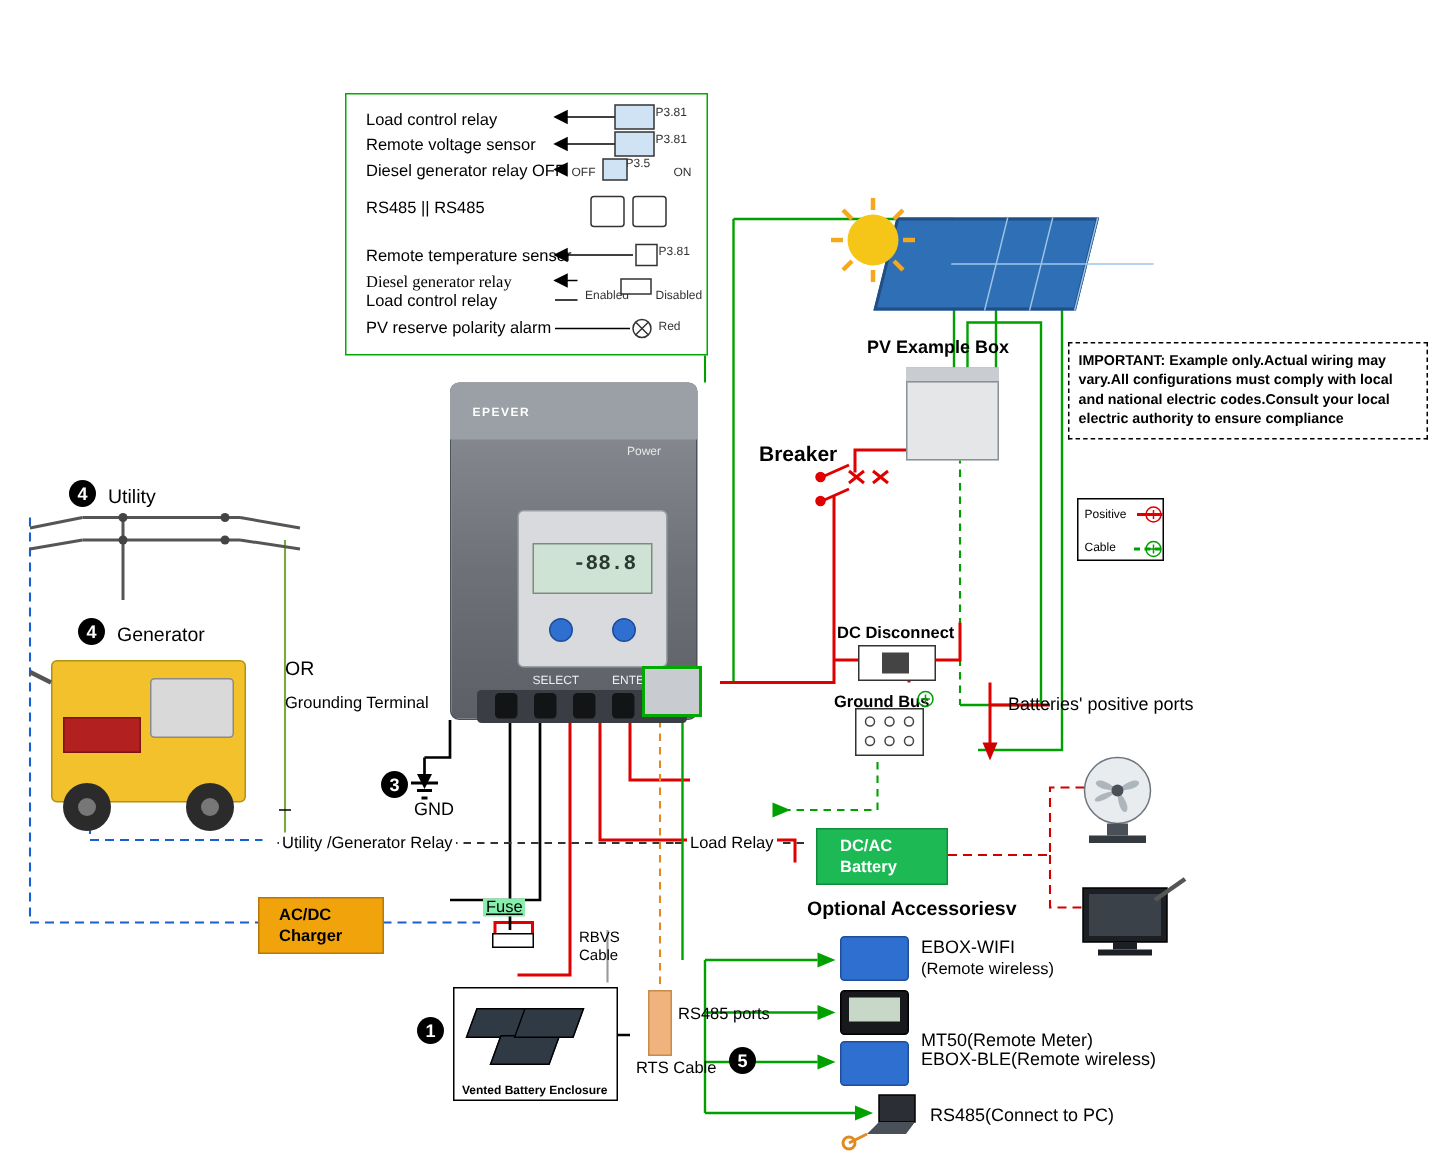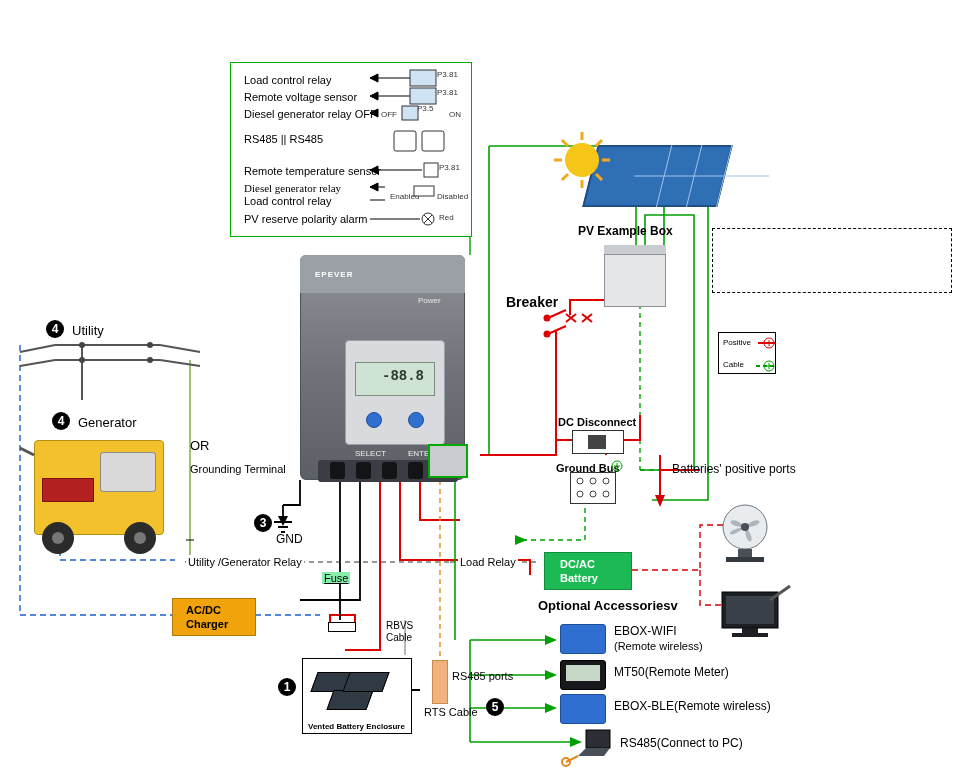--- a/index.html
+++ b/index.html
@@ -209,20 +209,21 @@
           <path d="M596 146 L602 140"></path>
       </g>
     </g>
   </svg>
   <div class="t" style="left:578px;top:224px;font-weight:bold;font-size:12px;">PV Example Box</div>
 
   <div class="box" style="left:604px;top:245px;width:62px;height:62px;background:#e4e6e8;border:1px solid #8b9096;"></div>
   <div class="box" style="left:604px;top:245px;width:62px;height:10px;background:#c9ccd0;border-bottom:1px solid #8b9096;"></div>
 
   <div class="box" style="left:712px;top:228px;width:240px;height:65px;border:1px dashed #000;background:#fff;"></div>
+  <div class="t" style="left:719px;top:234px;width:228px;white-space:normal;font-size:9.5px;line-height:13px;font-weight:bold;">IMPORTANT: Example only.Actual wiring may vary.All configurations must comply with local and national electric codes.Consult your local electric authority to ensure compliance</div>
 
   <div class="box" style="left:718px;top:332px;width:58px;height:42px;border:1px solid #000;background:#fff;"></div>
   <div class="t lbl-xs" style="left:723px;top:338px;">Positive</div>
   <div class="t lbl-xs" style="left:723px;top:360px;">Cable</div>
   <svg width="962" height="775" style="pointer-events:none;">
     <path d="M758 343 L775 343" stroke="#e00000" stroke-width="2"></path>
     <path d="M756 366 L775 366" stroke="#00a000" stroke-width="2" stroke-dasharray="4,3"></path>
     <circle cx="769" cy="343" r="5" fill="none" stroke="#e00000"></circle>
     <path d="M766 343 L772 343 M769 340 L769 346" stroke="#e00000"></path>
     <circle cx="769" cy="366" r="5" fill="none" stroke="#00a000"></circle>
@@ -337,21 +338,21 @@
       <rect x="722" y="592" width="56" height="36" fill="#1c1f23" stroke="#000"></rect>
       <rect x="726" y="596" width="48" height="28" fill="#3a4148"></rect>
       <rect x="742" y="628" width="16" height="5" fill="#1c1f23"></rect>
       <rect x="732" y="633" width="36" height="4" fill="#1c1f23"></rect>
       <path d="M770 600 L790 586" stroke="#555" stroke-width="3"></path>
     </g>
   </svg>
 
   <div class="t" style="left:538px;top:598px;font-size:13px;font-weight:bold;">Optional Accessoriesv</div>
 
-  <div class="t" style="left:322px;top:572px;font-size:11px;background:#86efac;padding:0 2px;text-decoration:underline;">Fuse</div>
+  <div class="t" style="left:322px;top:599px;font-size:11px;background:#86efac;padding:0 2px;text-decoration:underline;">Fuse</div>
   <div class="box" style="left:328px;top:622px;width:28px;height:10px;background:#fff;border:1px solid #000;"></div>
   <div class="t" style="left:386px;top:620px;font-size:10px;">RBVS</div>
   <div class="t" style="left:386px;top:632px;font-size:10px;">Cable</div>
   <div class="box" style="left:432px;top:660px;width:16px;height:44px;background:#f0b37e;border:1px solid #c98a4b;"></div>
   <div class="t" style="left:424px;top:706px;font-size:11px;">RTS Cable</div>
   <div class="circ" style="left:486px;top:698px;width:18px;height:18px;">
     <span>5</span>
   </div>
   <div class="t" style="left:452px;top:670px;font-size:11px;">RS485 ports</div>
 
@@ -363,21 +364,21 @@
   <div class="box" style="left:330px;top:690px;width:40px;height:20px;background:#2f3a45;border:1px solid #000;transform:skewX(-20deg);"></div>
   <div class="box" style="left:346px;top:672px;width:40px;height:20px;background:#2f3a45;border:1px solid #000;transform:skewX(-20deg);"></div>
   <div class="t lbl-xs" style="left:308px;top:722px;font-weight:bold;">Vented Battery Enclosure</div>
 
   <div class="box" style="left:560px;top:624px;width:46px;height:30px;background:#2f6fd0;border:1px solid #1e4e99;border-radius:3px;"></div>
   <div class="t" style="left:614px;top:624px;font-size:12px;">EBOX-WIFI</div>
   <div class="t" style="left:614px;top:640px;font-size:11px;">(Remote wireless)</div>
 
   <div class="box" style="left:560px;top:660px;width:46px;height:30px;background:#17191c;border:1px solid #000;border-radius:3px;"></div>
   <div class="box" style="left:566px;top:665px;width:34px;height:16px;background:#c8d8c8;"></div>
-  <div class="t" style="left:614px;top:665px;font-size:12px;">MT50(Remote Meter)</div>
+  <div class="t" style="left:614px;top:686px;font-size:12px;">MT50(Remote Meter)</div>
 
   <div class="box" style="left:560px;top:694px;width:46px;height:30px;background:#2f6fd0;border:1px solid #1e4e99;border-radius:3px;"></div>
   <div class="t" style="left:614px;top:699px;font-size:12px;">EBOX-BLE(Remote wireless)</div>
 
   <svg width="962" height="775" style="pointer-events:none;">
     <rect x="586" y="730" width="24" height="18" fill="#2b2f35" stroke="#000"></rect>
     <path d="M586 748 L578 756 L604 756 L610 748 Z" fill="#4a5058"></path>
     <path d="M578 756 L566 762" stroke="#e08a20" stroke-width="2"></path>
     <circle cx="566" cy="762" r="4" fill="none" stroke="#e08a20" stroke-width="2"></circle>
   </svg>

